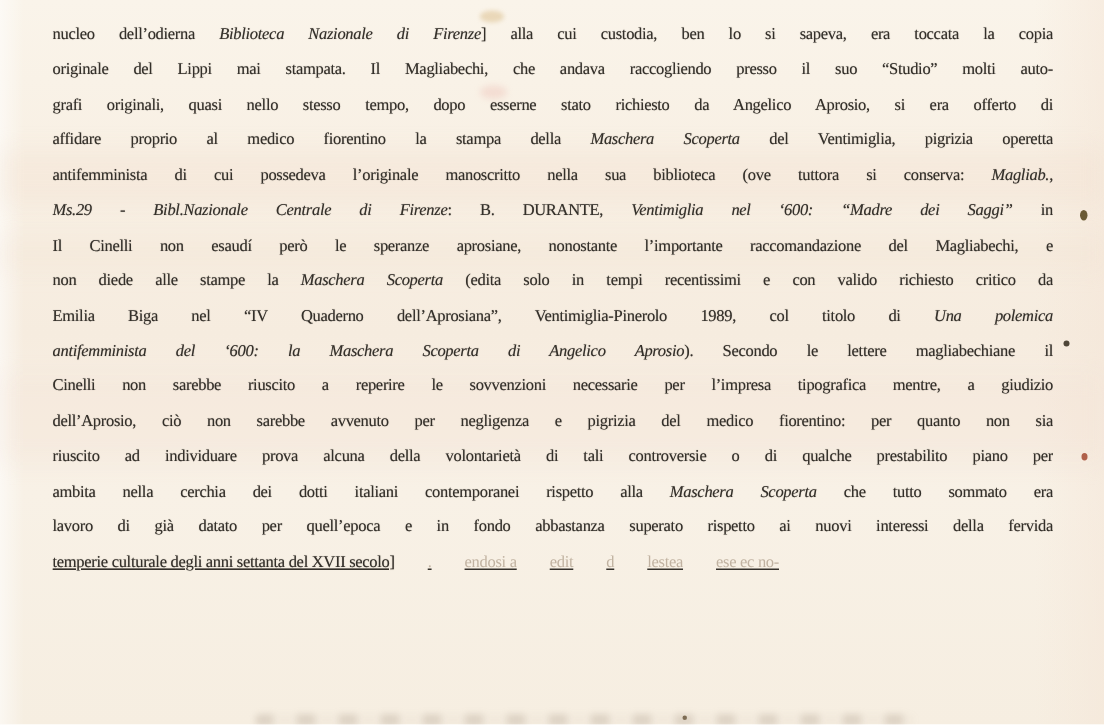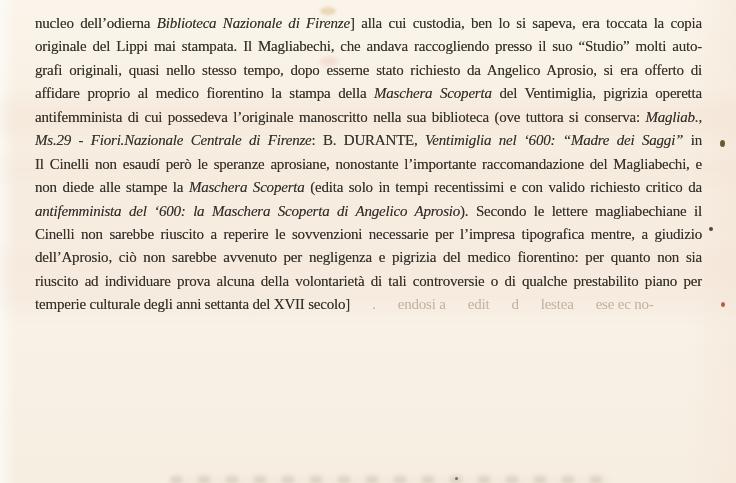--- a/index.html
+++ b/index.html
@@ -28,28 +28,28 @@
   .text-block {
     position: absolute;
     left: 35px; top: 12px;
     width: 667px;
     color: #34302a;
     text-shadow: 0 0 0.6px rgba(52,48,42,0.55);
   }
   .line {
     height: 23.45px;
     line-height: 23.45px;
-    font-size: 15px;
+    font-size: 11px;
     letter-spacing: -0.2px;
     white-space: nowrap;
     overflow: hidden;
     text-align: justify;
     text-align-last: justify;
   }
-  .line.last { text-align-last: left; }
+  .line.last { text-align-last: left; text-decoration: underline; }
   .seg-i { font-style: italic; }
   .seg-g {
     color: rgba(148,128,106,0.55);
     margin-left: 22px;
     filter: blur(0.4px);
     text-shadow: none;
   }
   .speck { position: absolute; border-radius: 50%; pointer-events: none; }
   .speck.s1 { left: 720px; top: 140px; width: 5px; height: 7px; background: #6b5a35; filter: blur(0.4px); }
   .speck.s2 { left: 709px; top: 227px; width: 4px; height: 4px; background: #4f4638; filter: blur(0.4px); }
@@ -77,27 +77,30 @@
   <div class="band b1"></div>
   <div class="band b2"></div>
   <div class="band b3"></div>
 
   <div class="text-block" id="text-block">
       <div class="line"><span class="seg-r">nucleo dell’odierna </span><span class="seg-i">Biblioteca Nazionale di Firenze</span><span class="seg-r">] alla cui custodia, ben lo si sapeva, era toccata la copia</span></div>
       <div class="line"><span class="seg-r">originale del Lippi mai stampata. Il Magliabechi, che andava raccogliendo presso il suo “Studio” molti auto-</span></div>
       <div class="line"><span class="seg-r">grafi originali, quasi nello stesso tempo, dopo esserne stato richiesto da Angelico Aprosio, si era offerto di</span></div>
       <div class="line"><span class="seg-r">affidare proprio al medico fiorentino la stampa della </span><span class="seg-i">Maschera Scoperta</span><span class="seg-r"> del Ventimiglia, pigrizia operetta</span></div>
       <div class="line"><span class="seg-r">antifemminista di cui possedeva l’originale manoscritto nella sua biblioteca (ove tuttora si conserva: </span><span class="seg-i">Magliab.,</span></div>
-      <div class="line"><span class="seg-i">Ms.29 - Fiori.Nazionale Centrale di Firenze</span><span class="seg-r">: B. DURANTE, </span><span class="seg-i">Ventimiglia nel ‘600: “Madre dei Saggi”</span><span class="seg-r"> in</span></div>
+      <div class="line"><span class="seg-i">Ms.29 - Bibl.Nazionale Centrale di Firenze</span><span class="seg-r">: B. DURANTE, </span><span class="seg-i">Ventimiglia nel ‘600: “Madre dei Saggi”</span><span class="seg-r"> in</span></div>
       <div class="line"><span class="seg-r">Il Cinelli non esaudí però le speranze aprosiane, nonostante l’importante raccomandazione del Magliabechi, e</span></div>
       <div class="line"><span class="seg-r">non diede alle stampe la </span><span class="seg-i">Maschera Scoperta</span><span class="seg-r"> (edita solo in tempi recentissimi e con valido richiesto critico da</span></div>
+      <div class="line"><span class="seg-r">Emilia Biga nel “IV Quaderno dell’Aprosiana”, Ventimiglia-Pinerolo 1989, col titolo di </span><span class="seg-i">Una polemica</span></div>
       <div class="line"><span class="seg-i">antifemminista del ‘600: la Maschera Scoperta di Angelico Aprosio</span><span class="seg-r">). Secondo le lettere magliabechiane il</span></div>
       <div class="line"><span class="seg-r">Cinelli non sarebbe riuscito a reperire le sovvenzioni necessarie per l’impresa tipografica mentre, a giudizio</span></div>
       <div class="line"><span class="seg-r">dell’Aprosio, ciò non sarebbe avvenuto per negligenza e pigrizia del medico fiorentino: per quanto non sia</span></div>
       <div class="line"><span class="seg-r">riuscito ad individuare prova alcuna della volontarietà di tali controversie o di qualche prestabilito piano per</span></div>
+      <div class="line"><span class="seg-r">ambita nella cerchia dei dotti italiani contemporanei rispetto alla </span><span class="seg-i">Maschera Scoperta</span><span class="seg-r"> che tutto sommato era</span></div>
+      <div class="line"><span class="seg-r">lavoro di già datato per quell’epoca e in fondo abbastanza superato rispetto ai nuovi interessi della fervida</span></div>
       <div class="line last"><span class="seg-r">temperie culturale degli anni settanta del XVII secolo]</span><span class="seg-g">.</span><span class="seg-g">endosi a</span><span class="seg-g">edit</span><span class="seg-g">d</span><span class="seg-g">lestea</span><span class="seg-g">ese ec no-</span></div>
     </div>
 
   <div class="stain t1"></div>
   <div class="stain t2"></div>
   <div class="speck s1"></div>
   <div class="speck s2"></div>
   <div class="speck s3"></div>
   <div class="speck s4"></div>
   <div class="bleed-strip"></div>

